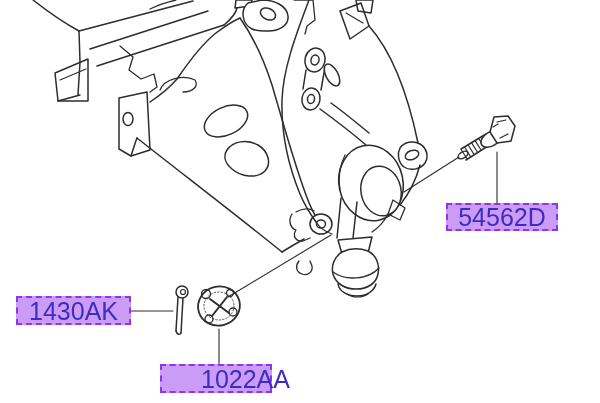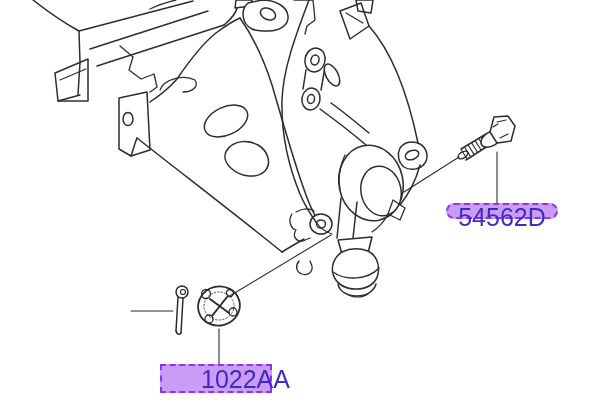--- a/index.html
+++ b/index.html
@@ -17,21 +17,21 @@
     background:#cb9cf6;
     border:2px dashed #9032f0;
     color:#3e2cc0;
     font-size:25px;
     line-height:25px;
     text-align:center;
     white-space:nowrap;
     cursor:pointer;
     letter-spacing:0px;
   }
-  #lb-bolt{left:446px;top:203px;width:112px;height:16px;border-radius:8px;}
+  #lb-bolt{left:446px;top:203px;width:112px;height:28px;}
   #lb-pin{left:16px;top:296px;width:115px;height:29px;line-height:26px;}
   #lb-nut{left:160px;top:364px;width:112px;height:29px;line-height:26px;padding-left:39px;}
 </style>
 </head>
 <body>
 
 <div class="stage">
 
   <svg width="600" height="403" viewBox="0 0 600 403" fill="none" stroke="#2d2d2d" stroke-width="1.5" stroke-linecap="round" stroke-linejoin="round">
 
@@ -155,15 +155,16 @@
       <path d="M228,297 L331,235"></path>
       <path d="M459,157 L404,192"></path>
       <path d="M497,152 L497,203"></path>
       <path d="M131,311 L173,311"></path>
       <path d="M219,329 L219,364"></path>
     </g>
   </svg>
 
   <div class="plabel" id="lb-bolt">54562D</div>
 
+  <div class="plabel" id="lb-pin">1430AK</div>
 
   <div class="plabel" id="lb-nut">1022AA</div>
 </div>
 
 </body></html>

